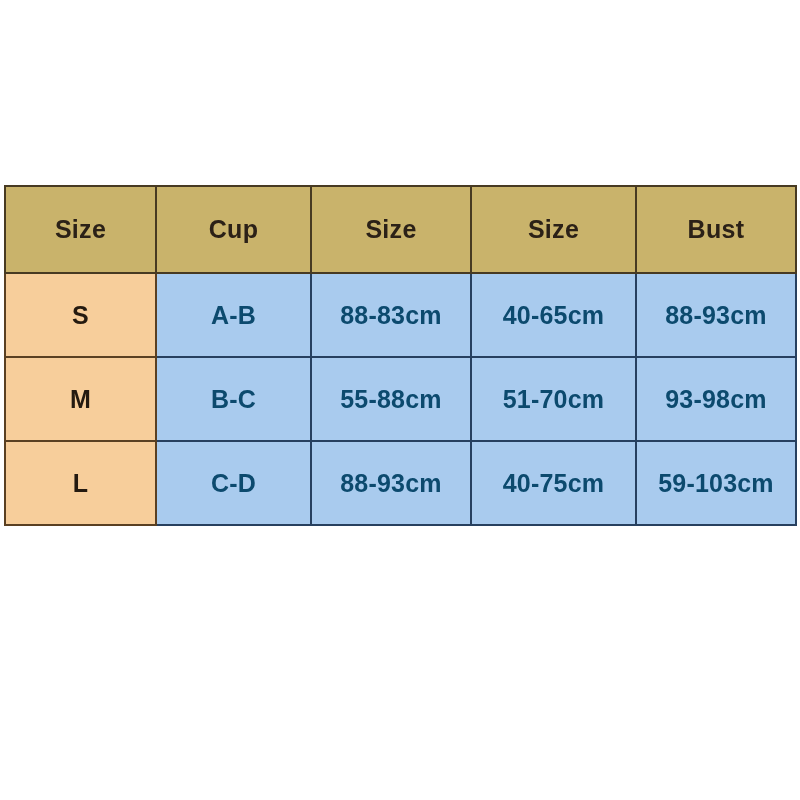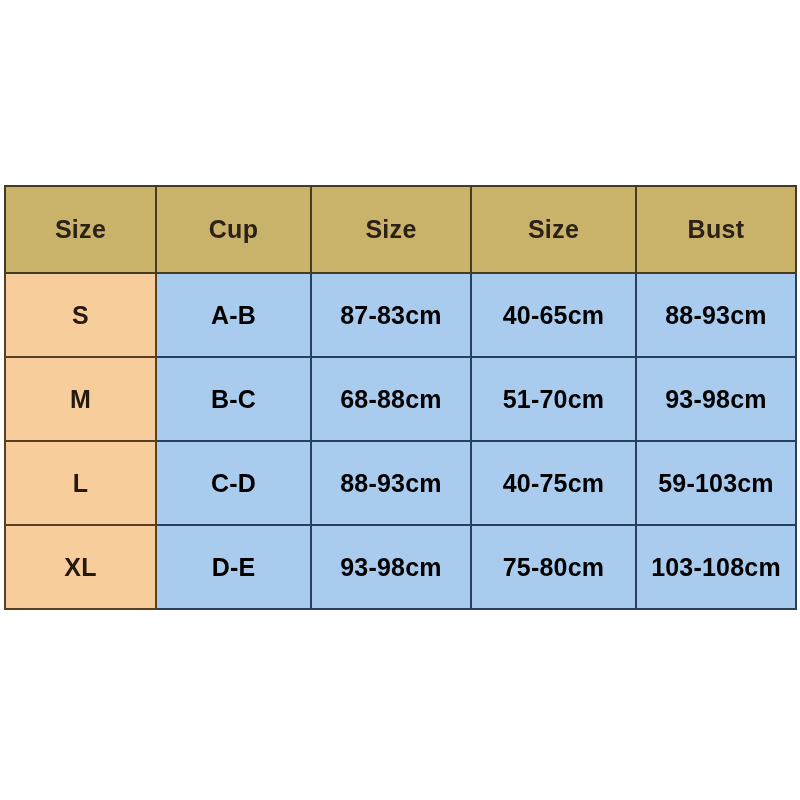--- a/index.html
+++ b/index.html
@@ -47,21 +47,21 @@
     color: #2b2117;
     font-size: 25px;
     font-weight: bold;
     border: 2px solid #473a22;
     letter-spacing: 0.3px;
   }
   
   #size-chart-table tbody td {
     height: 84px;
     background: #a9cbee;
-    color: #000000;
+    color: #0c4a6e;
     font-size: 25px;
     font-weight: bold;
     border: 2px solid #27405f;
     letter-spacing: 0.2px;
   }
   
   #size-chart-table tbody td.size-cell {
     background: #f7ce9b;
     color: #241a10;
     border: 2px solid #5a4022;
@@ -88,41 +88,34 @@
         <th>Size</th>
         <th>Size</th>
         <th>Bust</th>
       </tr>
     </thead>
 
     <tbody>
       <tr>
         <td class="size-cell">S</td>
         <td>A-B</td>
-        <td>87-83cm</td>
+        <td>88-83cm</td>
         <td>40-65cm</td>
         <td>88-93cm</td>
       </tr>
       <tr>
         <td class="size-cell">M</td>
         <td>B-C</td>
-        <td>68-88cm</td>
+        <td>55-88cm</td>
         <td>51-70cm</td>
         <td>93-98cm</td>
       </tr>
       <tr>
         <td class="size-cell">L</td>
         <td>C-D</td>
         <td>88-93cm</td>
         <td>40-75cm</td>
         <td>59-103cm</td>
       </tr>
-      <tr>
-        <td class="size-cell">XL</td>
-        <td>D-E</td>
-        <td>93-98cm</td>
-        <td>75-80cm</td>
-        <td>103-108cm</td>
-      </tr>
     </tbody>
   </table>
 
 </div>
 
 </body></html>

